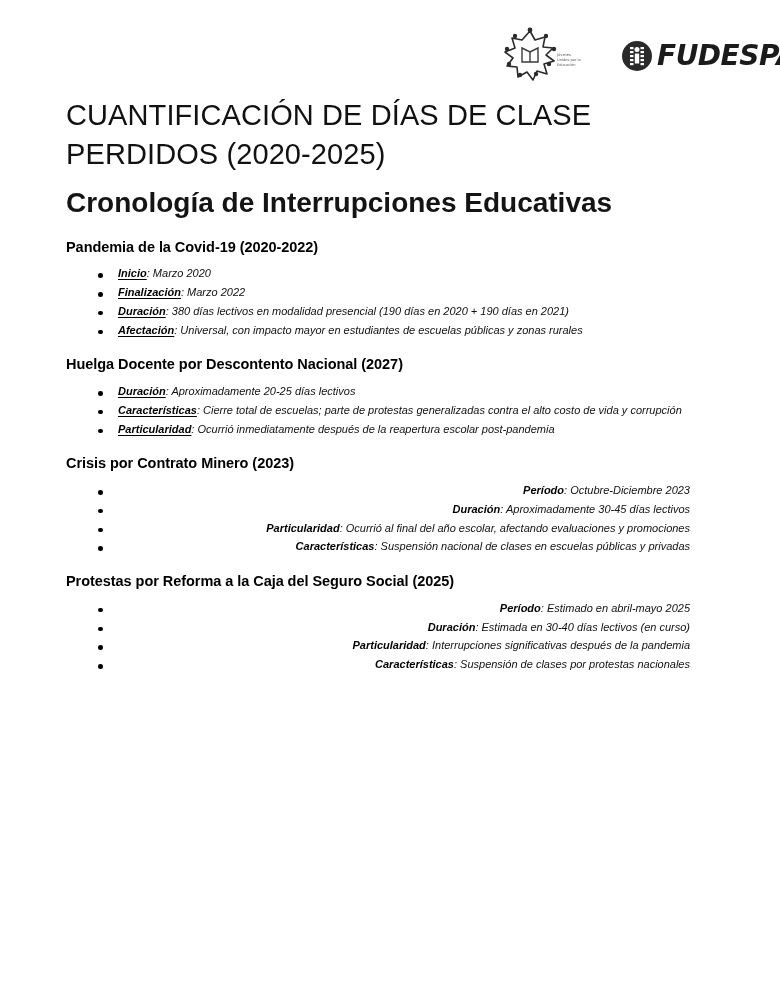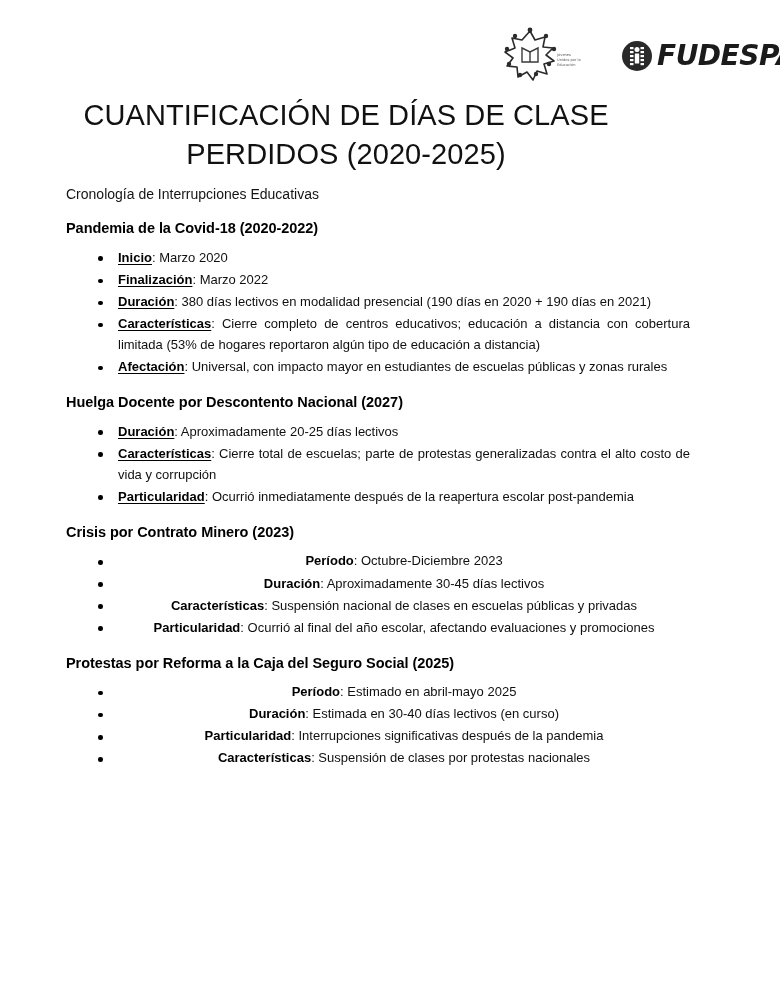--- a/index.html
+++ b/index.html
@@ -77,65 +77,65 @@
   }
 
   h1.doc-title {
     margin: 0;
     font-weight: 400;
     font-size: 29px;
     line-height: 1.33;
     letter-spacing: 0.1px;
     color: #111;
     max-width: 560px;
-    text-align: center;
   }
 
   h2.doc-subtitle {
     margin: 12px 0 0 0;
-    font-weight: 400;
-    font-size: 14px;
+    font-weight: 700;
+    font-size: 28px;
     line-height: 1.3;
     color: #141414;
   }
 
   h3.section-heading {
     margin: 16px 0 0 0;
     font-weight: 700;
     font-size: 14.5px;
     line-height: 1.35;
     letter-spacing: -0.05px;
     color: #000;
   }
 
   ul.bullets {
     margin: 8px 0 0 0;
     padding: 0 0 0 52px;
     list-style: none;
   }
   ul.bullets > li {
     position: relative;
-    font-size: 13px;
+    font-size: 11px;
     line-height: 1.62;
     color: #101010;
     margin: 0 0 1px 0;
     padding: 0;
+    font-style: italic;
   }
   ul.bullets > li::before {
     content: "";
     position: absolute;
     left: -20px;
     top: 0.74em;
     width: 4.6px;
     height: 4.6px;
     border-radius: 50%;
     background: #000;
   }
   ul.bullets.justified > li { text-align: justify; }
-  ul.bullets.ragged > li { text-align: center; }
+  ul.bullets.ragged > li { text-align: right; }
 
   .lbl {
     font-weight: 700;
     color: #000;
   }
   .lbl.underlined {
     text-decoration: underline;
     text-underline-offset: 1.5px;
   }
 
@@ -197,44 +197,43 @@
   </div>
 
   <div class="doc">
 
     <h1 class="doc-title">CUANTIFICACIÓN DE DÍAS DE CLASE PERDIDOS (2020-2025)</h1>
 
     <h2 class="doc-subtitle">Cronología de Interrupciones Educativas</h2>
 
     <div id="sections-host">
         <div class="sec-block">
-          <h3 class="section-heading">Pandemia de la Covid-18 (2020-2022)</h3>
+          <h3 class="section-heading">Pandemia de la Covid-19 (2020-2022)</h3>
           <ul class="bullets justified">
             <li><span class="lbl underlined">Inicio</span><span>: Marzo 2020</span></li>
             <li><span class="lbl underlined">Finalización</span><span>: Marzo 2022</span></li>
             <li><span class="lbl underlined">Duración</span><span>: 380 días lectivos en modalidad presencial (190 días en 2020 + 190 días en 2021)</span></li>
-            <li><span class="lbl underlined">Características</span><span>: Cierre completo de centros educativos; educación a distancia con cobertura limitada (53% de hogares reportaron algún tipo de educación a distancia)</span></li>
             <li><span class="lbl underlined">Afectación</span><span>: Universal, con impacto mayor en estudiantes de escuelas públicas y zonas rurales</span></li>
           </ul>
         </div>
         <div class="sec-block">
           <h3 class="section-heading">Huelga Docente por Descontento Nacional (2027)</h3>
           <ul class="bullets justified">
             <li><span class="lbl underlined">Duración</span><span>: Aproximadamente 20-25 días lectivos</span></li>
             <li><span class="lbl underlined">Características</span><span>: Cierre total de escuelas; parte de protestas generalizadas contra el alto costo de vida y corrupción</span></li>
             <li><span class="lbl underlined">Particularidad</span><span>: Ocurrió inmediatamente después de la reapertura escolar post-pandemia</span></li>
           </ul>
         </div>
         <div class="sec-block">
           <h3 class="section-heading">Crisis por Contrato Minero (2023)</h3>
           <ul class="bullets ragged">
             <li><span class="lbl">Período</span><span>: Octubre-Diciembre 2023</span></li>
             <li><span class="lbl">Duración</span><span>: Aproximadamente 30-45 días lectivos</span></li>
+            <li><span class="lbl">Particularidad</span><span>: Ocurrió al final del año escolar, afectando evaluaciones y promociones</span></li>
             <li><span class="lbl">Características</span><span>: Suspensión nacional de clases en escuelas públicas y privadas</span></li>
-            <li><span class="lbl">Particularidad</span><span>: Ocurrió al final del año escolar, afectando evaluaciones y promociones</span></li>
           </ul>
         </div>
         <div class="sec-block">
           <h3 class="section-heading">Protestas por Reforma a la Caja del Seguro Social (2025)</h3>
           <ul class="bullets ragged">
             <li><span class="lbl">Período</span><span>: Estimado en abril-mayo 2025</span></li>
             <li><span class="lbl">Duración</span><span>: Estimada en 30-40 días lectivos (en curso)</span></li>
             <li><span class="lbl">Particularidad</span><span>: Interrupciones significativas después de la pandemia</span></li>
             <li><span class="lbl">Características</span><span>: Suspensión de clases por protestas nacionales</span></li>
           </ul>

